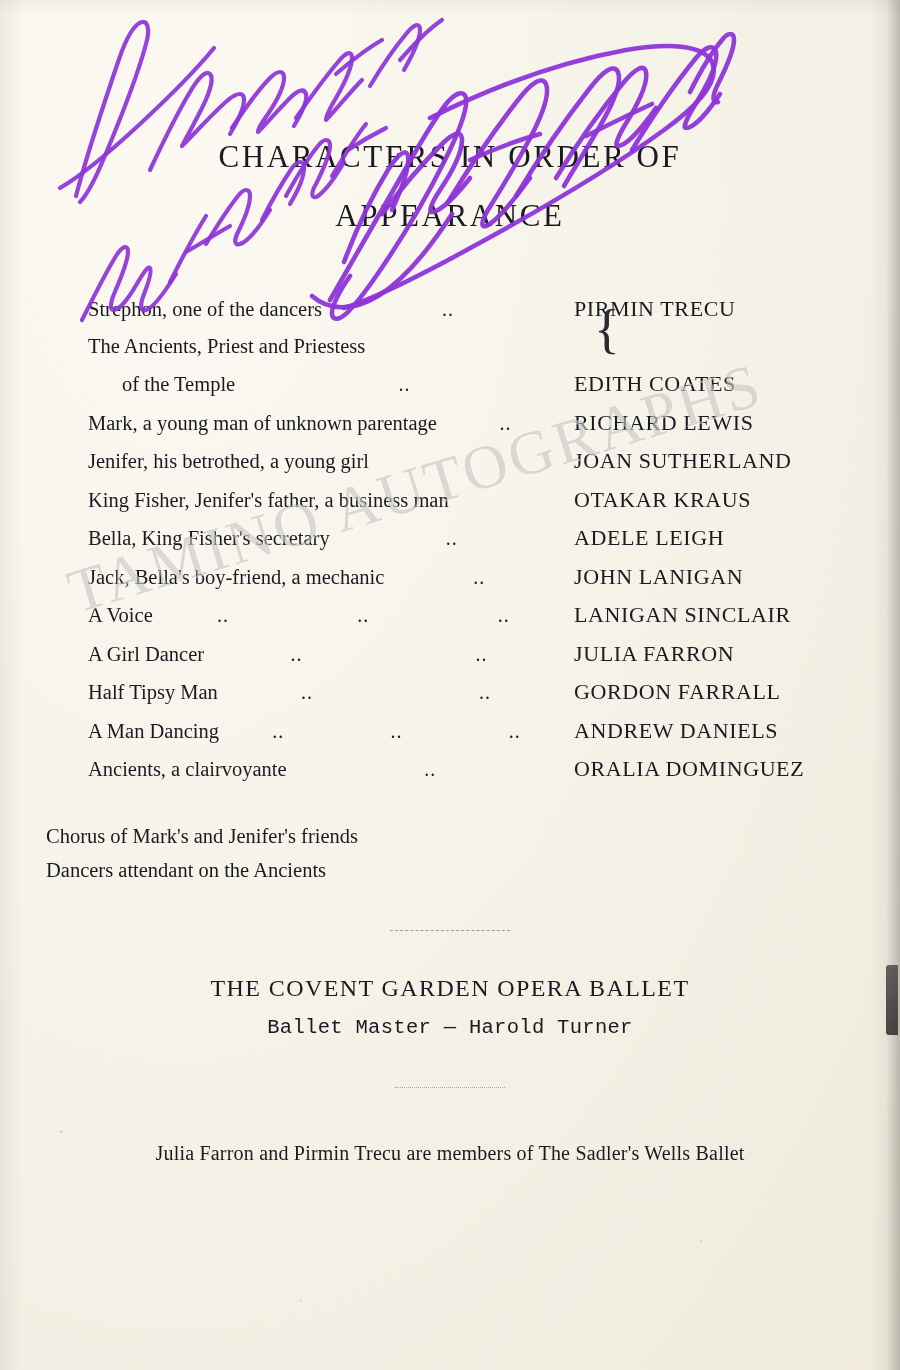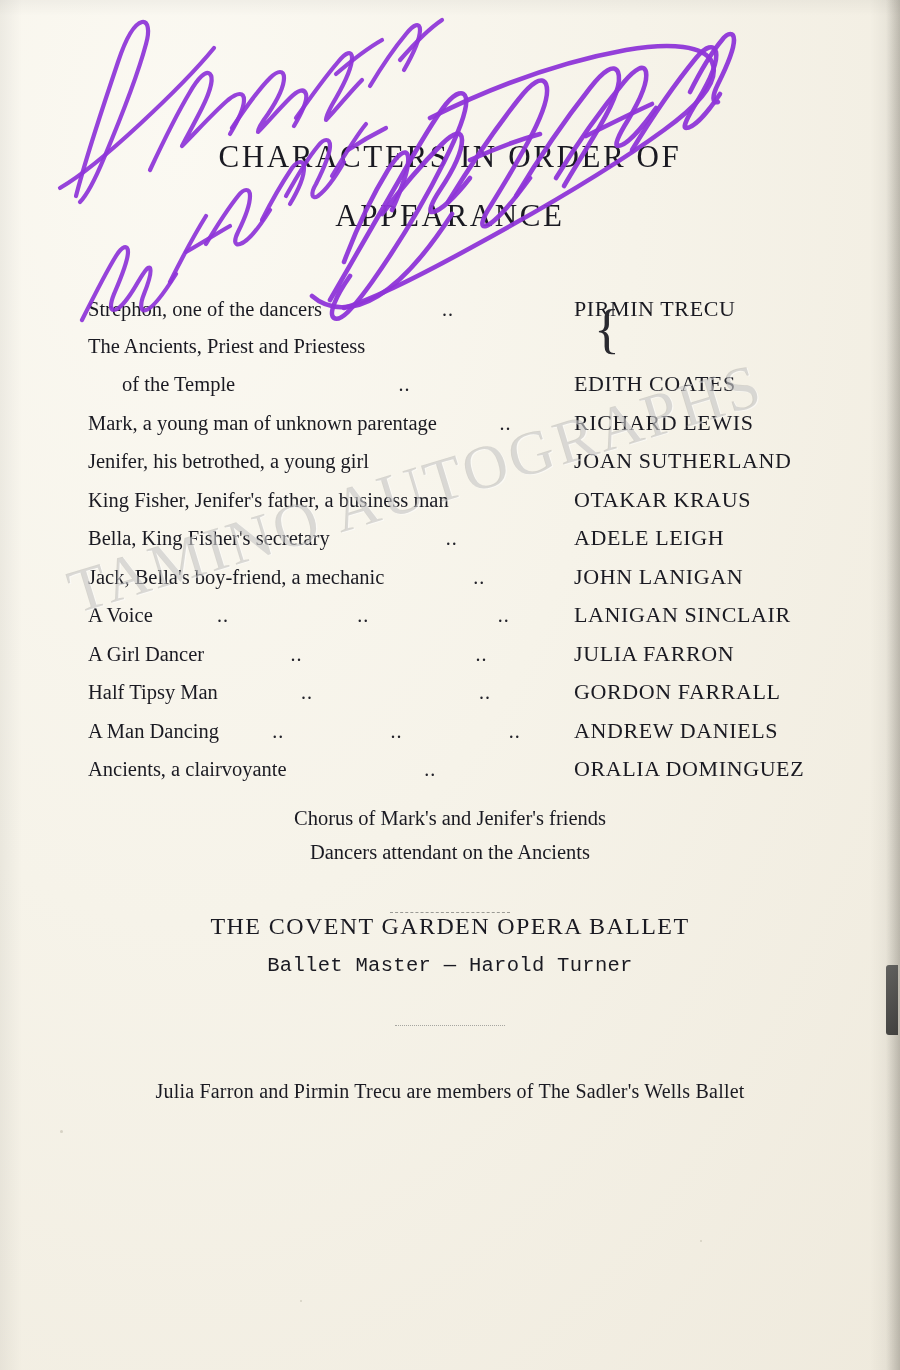--- a/index.html
+++ b/index.html
@@ -132,40 +132,40 @@
     left: 548px;
     top: 4px;
     width: 14px;
     height: 62px;
     font-size: 54px;
     line-height: 54px;
     color: #2a2a30;
   }
 
   .chorus {
-    margin-top: 22px;
-    text-align: center;
+    margin-top: 40px;
     font-size: 20.5px;
     line-height: 1.65;
   }
 
   .divider {
     margin: 42px auto 0;
     width: 120px;
     border: 0;
     border-top: 1px dashed #8b8b86;
     opacity: .85;
   }
   .divider.small {
     margin-top: 48px;
     width: 110px;
     border-top: 1px dotted #9a9a95;
   }
 
   .ballet-block {
+    margin-top: 44px;
     text-align: center;
   }
   .ballet-title {
     font-size: 24px;
     letter-spacing: 1.4px;
   }
   .ballet-master {
     margin-top: 14px;
     font-size: 20.5px;
     letter-spacing: .3px;

